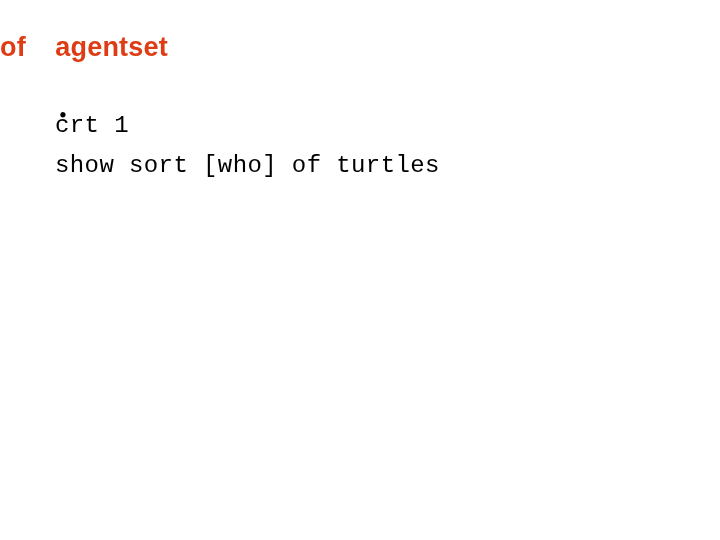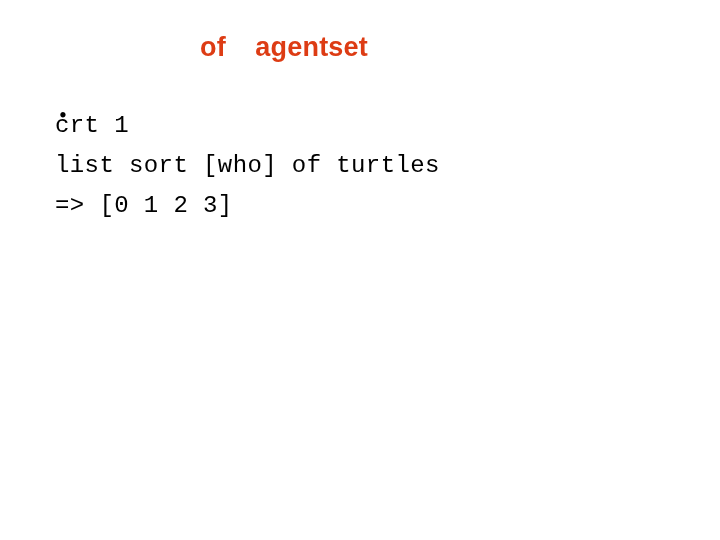--- a/index.html
+++ b/index.html
@@ -20,21 +20,21 @@
     height: 540px;
     background: #ffffff;
   }
 
   
   .slide-title {
     position: absolute;
     left: 0;
     top: 31px;
     width: 568px;
-    text-align: center;
+    text-align: left;
     font-family: "Liberation Sans", "DejaVu Sans", sans-serif;
     font-weight: bold;
     font-size: 27px;
     line-height: 32px;
     color: #dd3c14;
     letter-spacing: 0.2px;
     word-spacing: 7px;
     white-space: pre;
   }
 
@@ -97,18 +97,17 @@
   <div class="body-area">
 
     <ul class="bullet-list">
       <li class="bullet-item">
         <span class="bullet-marker">•</span>
       </li>
     </ul>
 
     <ul class="code-block">
       <li class="code-line">crt 1</li>
-      <li class="code-line">list sort [who] of turtles</li>
-      <li class="code-line">=&gt; [0 1 2 3]</li>
+      <li class="code-line">show sort [who] of turtles</li>
     </ul>
 
   </div>
 </div>
 
 </body></html>

